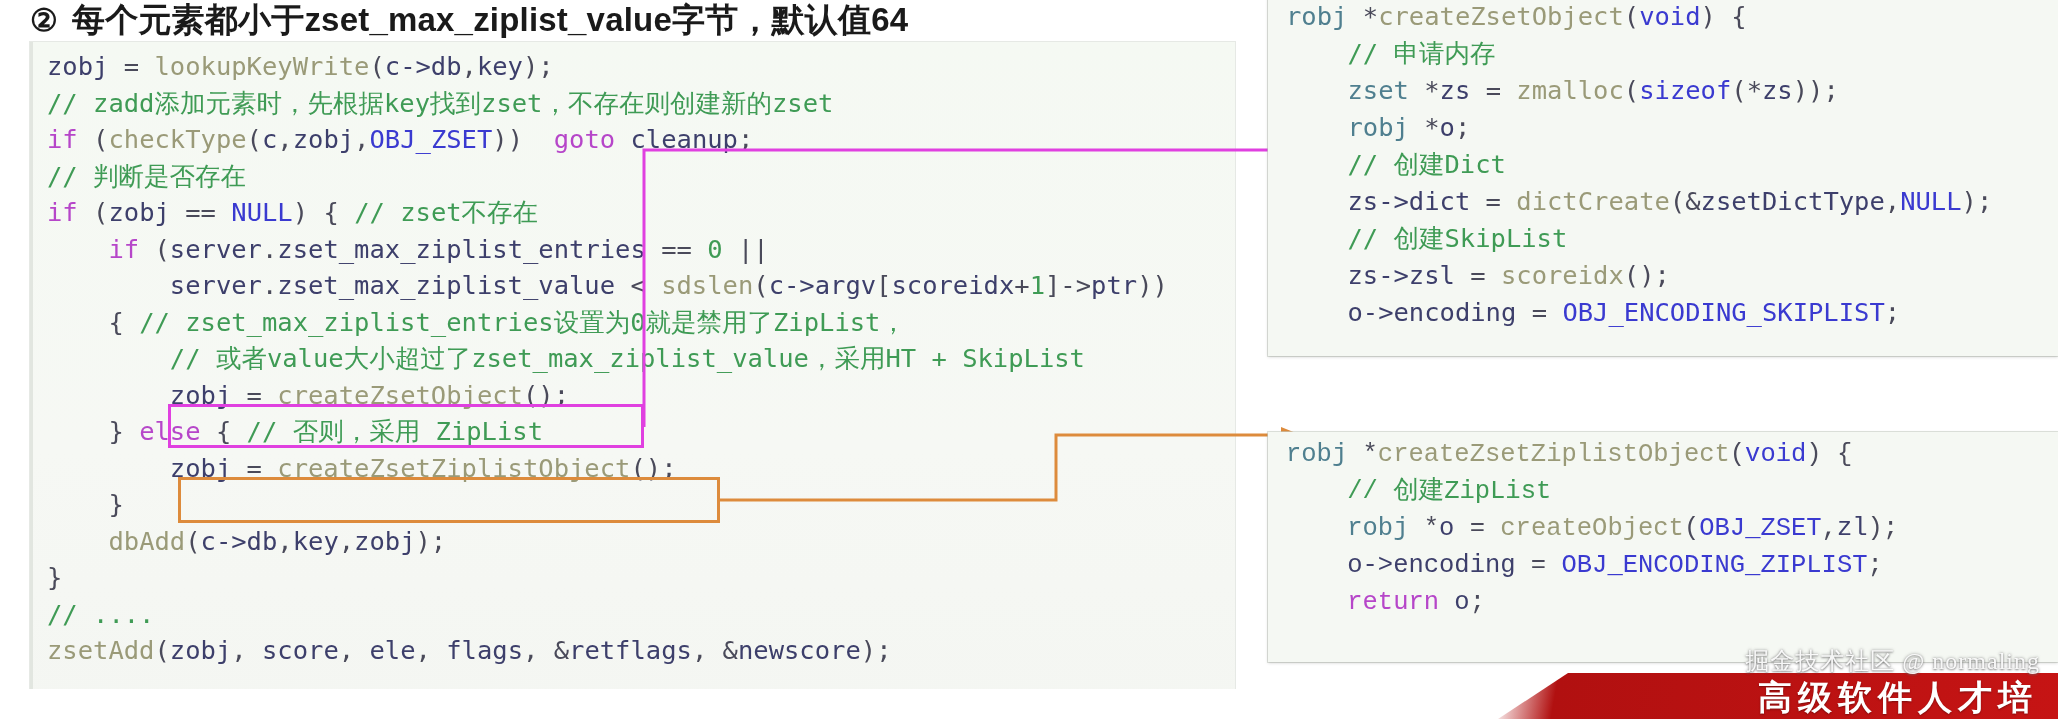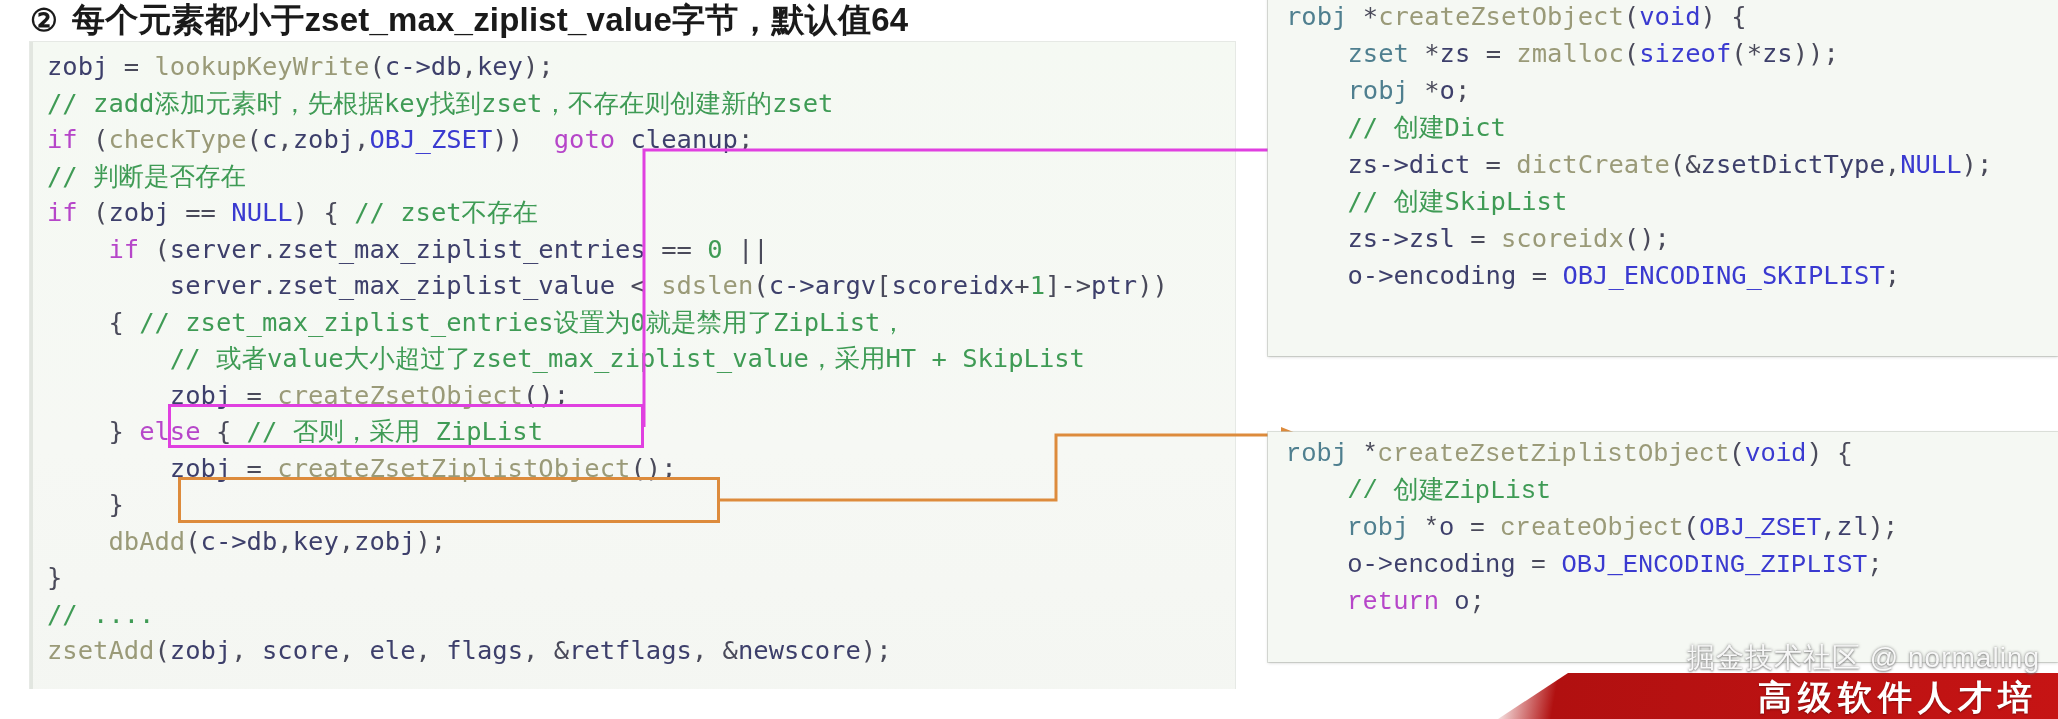--- a/index.html
+++ b/index.html
@@ -103,22 +103,22 @@
     pointer-events: none;
   }
 
   
   .connector { position: absolute; pointer-events: none; }
 
   
   #watermark {
     position: absolute;
     right: 18px; bottom: 42px;
-    font-family: Liberation Sans, sans-serif;
-    font-size: 28px;
+    font-family: Liberation Serif, serif;
+    font-size: 24px;
     color: rgba(255,255,255,0.92);
     text-shadow: 0 0 3px rgba(120,120,120,0.85), 0 1px 2px rgba(90,90,90,0.6);
     white-space: nowrap;
     letter-spacing: 1px;
     margin-top: 48px;
   }
   #redbanner {
     position: absolute;
     right: 0; bottom: 0;
     width: 560px; height: 46px;
@@ -180,20 +180,21 @@
     <polygon points="640,2 660,10 640,18" fill="#e040e0"></polygon>
   </svg>
 
   <svg class="connector" style="left:716px; top:390px; width:585px; height:125px;" width="585" height="125">
     <path d="M 4,110 L 340,110 L 340,45 L 565,45" fill="none" stroke="#dd8b3c" stroke-width="3"></path>
     <polygon points="565,37 585,45 565,53" fill="#dd8b3c"></polygon>
   </svg>
 
   <div id="panel-zset" class="codepanel">
       <div class="codeline"><span class="t-type">robj</span><span class="t-op"> *</span><span class="t-fn">createZsetObject</span><span class="t-op">(</span><span class="t-const">void</span><span class="t-op">) {</span></div>
+      <div class="codeline"><span class="t-op">    </span><span class="t-com">// 申请内存</span></div>
       <div class="codeline"><span class="t-op">    </span><span class="t-type">zset</span><span class="t-op"> *</span><span class="t-var">zs</span><span class="t-op"> = </span><span class="t-fn">zmalloc</span><span class="t-op">(</span><span class="t-const">sizeof</span><span class="t-op">(*</span><span class="t-var">zs</span><span class="t-op">));</span></div>
       <div class="codeline"><span class="t-op">    </span><span class="t-type">robj</span><span class="t-op"> *</span><span class="t-var">o</span><span class="t-op">;</span></div>
       <div class="codeline"><span class="t-op">    </span><span class="t-com">// 创建Dict</span></div>
       <div class="codeline"><span class="t-op">    </span><span class="t-var">zs-&gt;dict</span><span class="t-op"> = </span><span class="t-fn">dictCreate</span><span class="t-op">(&amp;</span><span class="t-var">zsetDictType</span><span class="t-op">,</span><span class="t-const">NULL</span><span class="t-op">);</span></div>
       <div class="codeline"><span class="t-op">    </span><span class="t-com">// 创建SkipList</span></div>
       <div class="codeline"><span class="t-op">    </span><span class="t-var">zs-&gt;zsl</span><span class="t-op"> = </span><span class="t-fn">scoreidx</span><span class="t-op">();</span></div>
       <div class="codeline"><span class="t-op">    </span><span class="t-var">o-&gt;encoding</span><span class="t-op"> = </span><span class="t-const">OBJ_ENCODING_SKIPLIST</span><span class="t-op">;</span></div>
     </div>
 
   <div id="panel-ziplist" class="codepanel">

